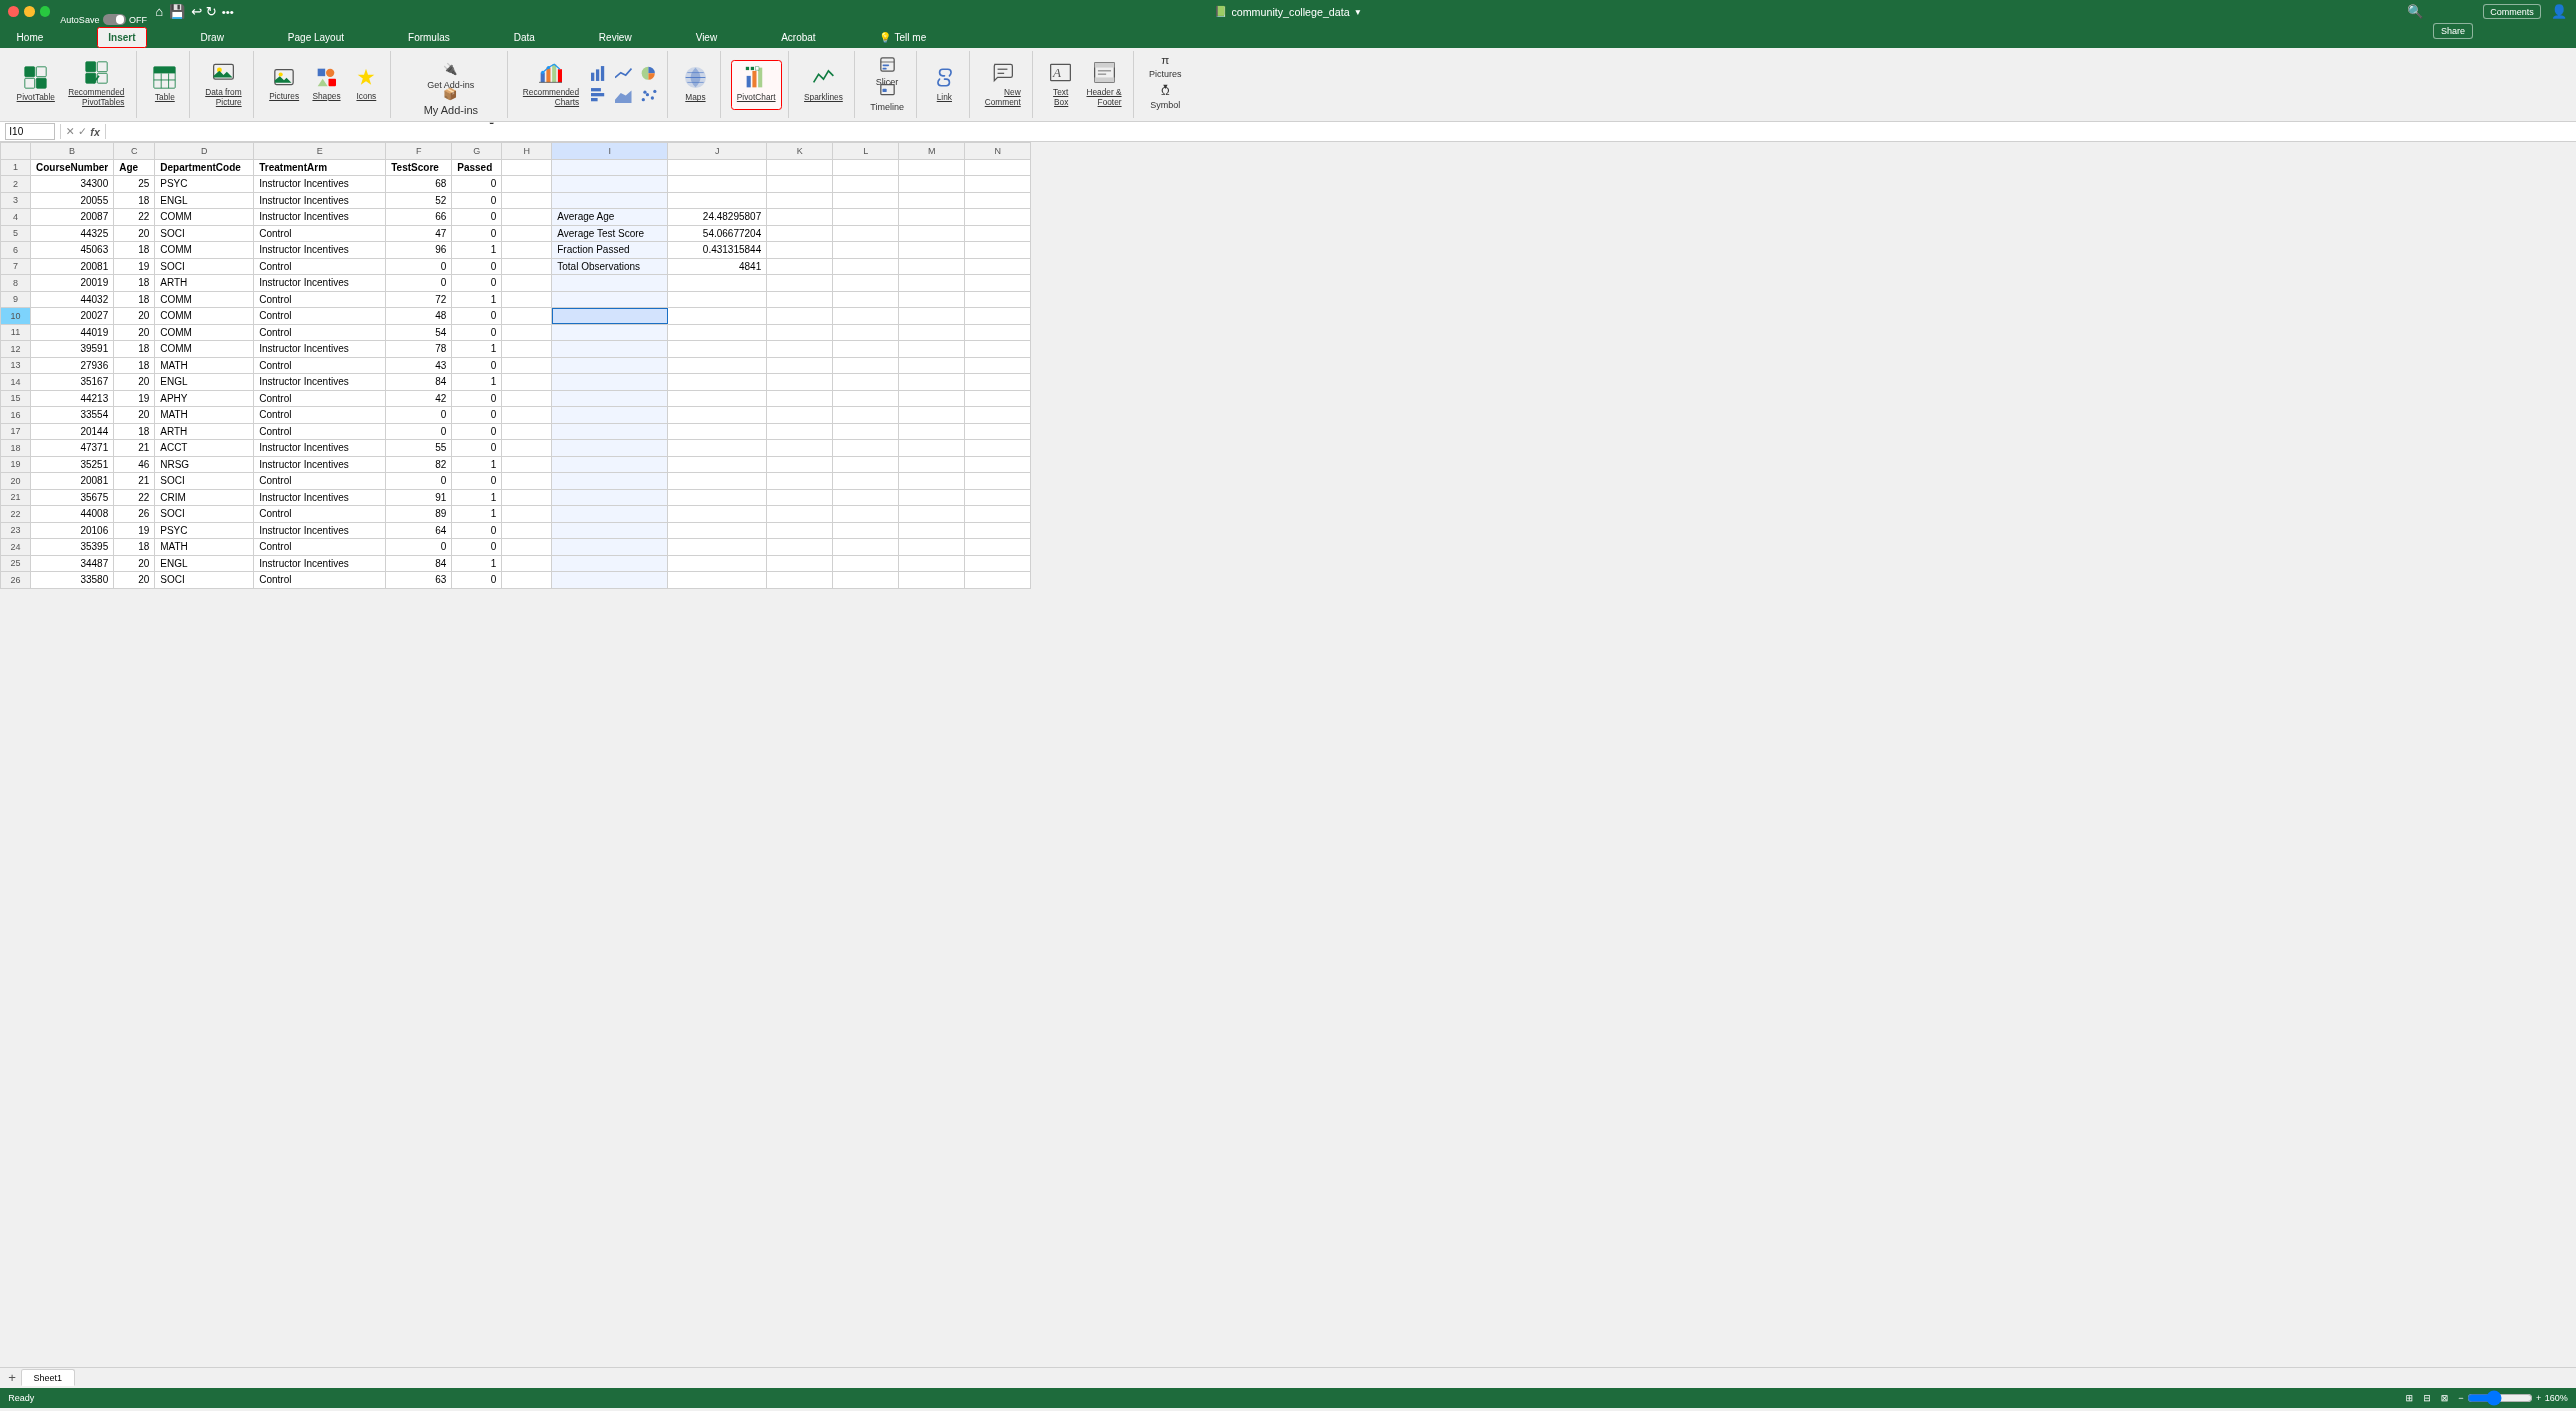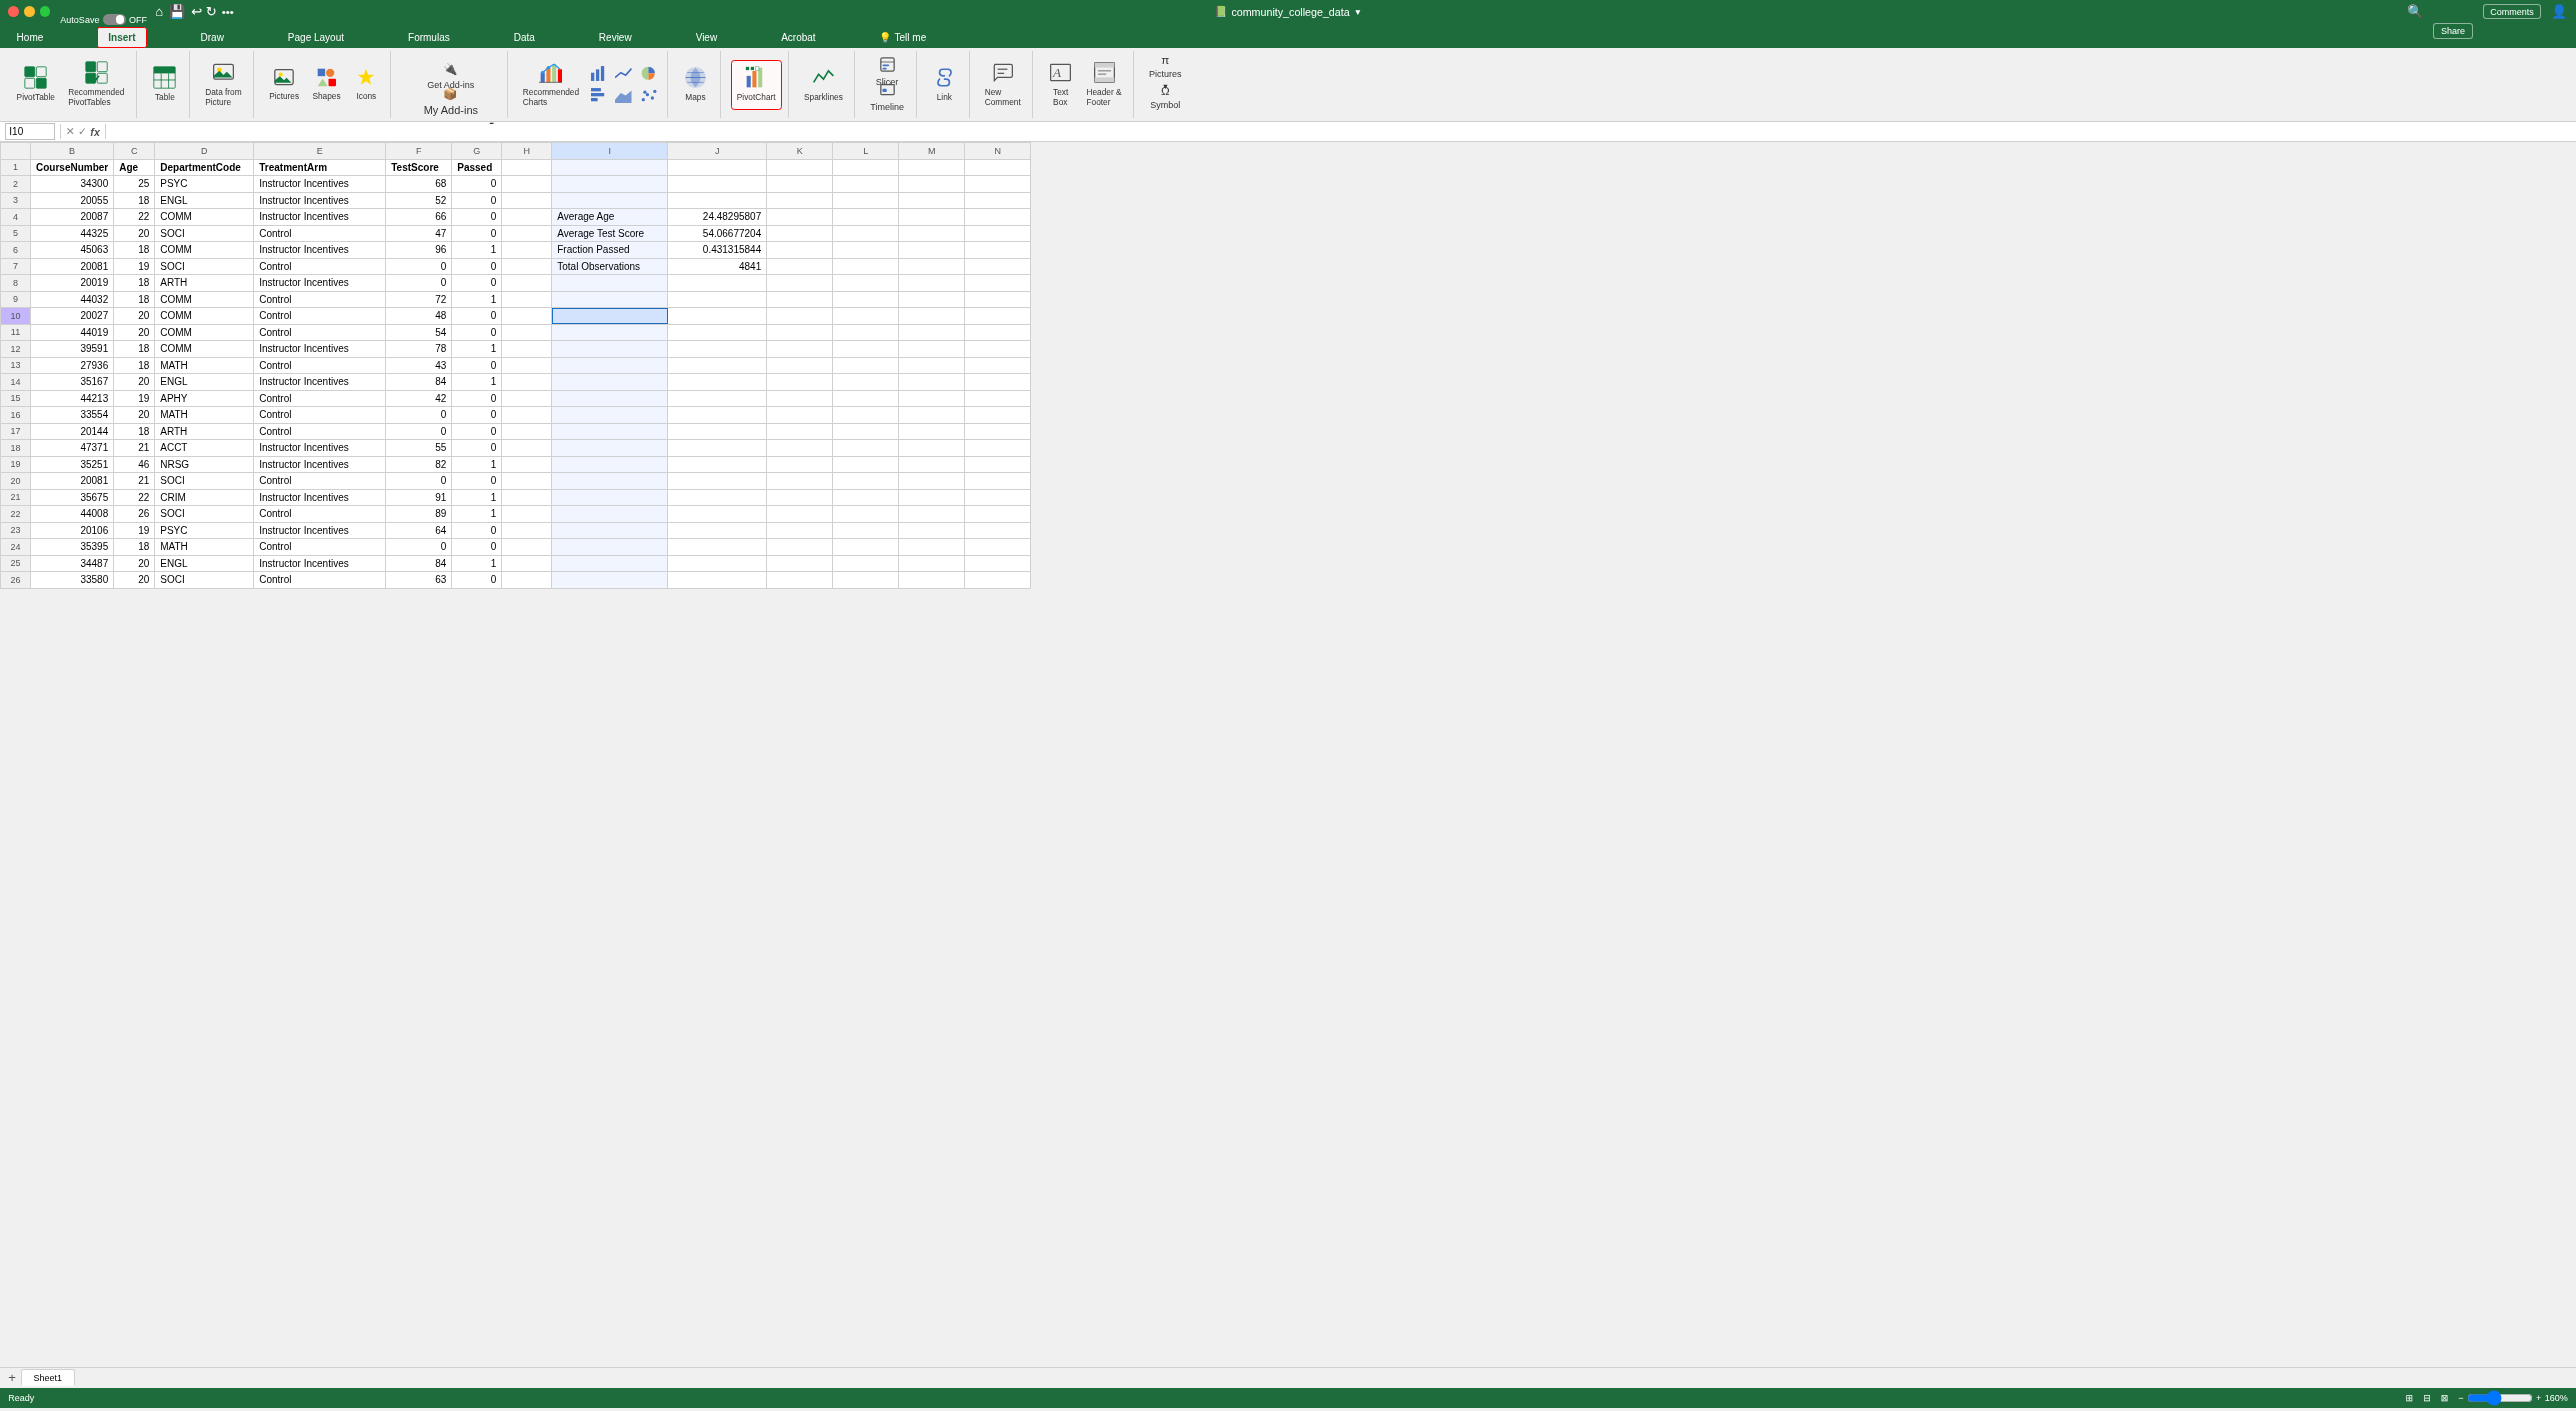--- a/index.html
+++ b/index.html
@@ -104,23 +104,24 @@
       border: 1.7px solid #ff0000;
       border-radius: 3.3px;
       background: #fff8f8;
     }
     .ribbon-btn .btn-icon {
       font-size: 18px;
       line-height: 1;
     }
     .ribbon-btn .btn-label {
       font-size: 8.3px;
-      text-align: left;
+      text-align: right;
       line-height: 1.2;
       color: #333;
+      text-decoration: underline;
     }
     .ribbon-btn-small {
       display: flex;
       flex-direction: column;
       align-items: center;
       justify-content: center;
       cursor: pointer;
       padding: 1.7px 3.3px;
       border-radius: 2.5px;
       border: none;
@@ -209,21 +210,21 @@
       text-align: center;
       padding: 1.7px 3.3px;
       width: 30px;
       font-size: 9px;
       border: 0.8px solid #d0d0d0;
       user-select: none;
       position: sticky;
       left: 0;
       z-index: 1;
     }
-    .row-header.selected { background: #c4b5fd; }
+    .row-header.selected { background: #7dd3fc; }
     .col-header.selected { background: #d3e3fd; }
     td.data-cell {
       padding: 1.7px 5px;
       height: 16.5px;
       background: white;
     }
     td.data-cell.selected-cell {
       background: #d3e3fd;
       outline: 1.7px solid #1a6fc4;
       outline-offset: -1.7px;

